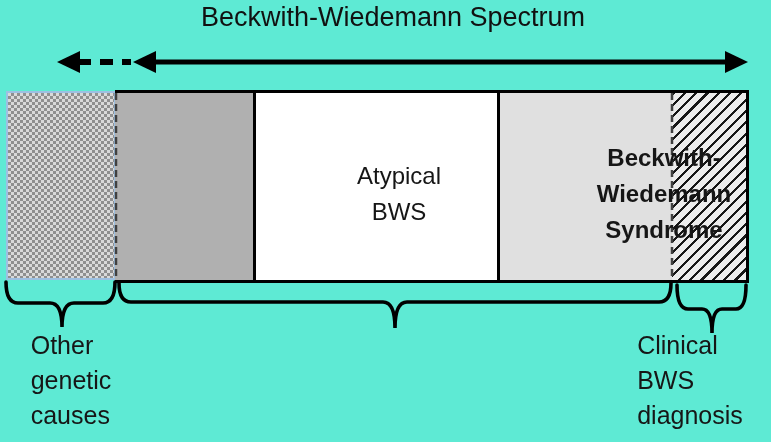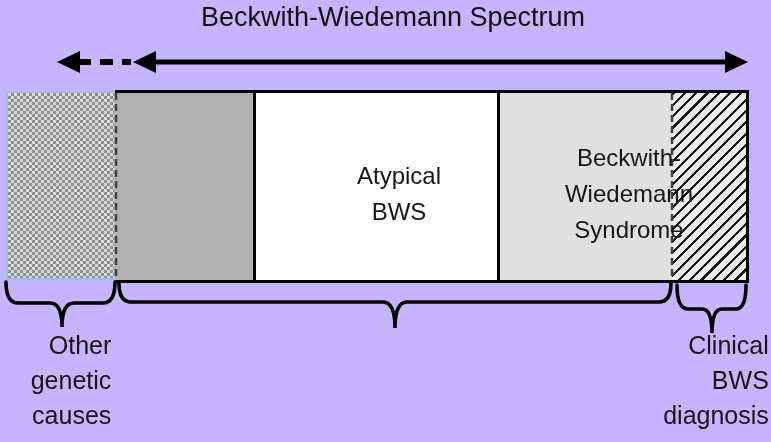--- a/index.html
+++ b/index.html
@@ -1,19 +1,19 @@
 <!DOCTYPE html>
 <html><head>
 <meta charset="utf-8">
 <style>
   html,body{margin:0;padding:0;background:#ffffff;}
   #canvas{
     position:relative;
     width:771px;height:442px;
-    background:#c4b5fd;
+    background:#5eead4;
     font-family:"Liberation Sans", sans-serif;
     color:#1a1a1a;
     overflow:hidden;
   }
   .abs{position:absolute;}
   #title{
     top:2px;left:393px;transform:translateX(-50%);
     font-size:27px;font-weight:400;letter-spacing:0px;
     white-space:nowrap;color:#111;
   }
@@ -42,29 +42,29 @@
     left:557px;width:74px;
     background:repeating-linear-gradient(135deg,#161616 0 2.2px,#ececec 2.2px 8px);
   }
   .bar-label{
     position:absolute;transform:translateX(-50%);
     text-align:center;font-size:24px;line-height:36px;
     white-space:pre-line;color:#161616;z-index:5;
   }
   #label-ilo{left:133px;top:142px;}
   #label-atypical{left:382px;top:158px;margin-left:17px;}
-  #label-bws{left:629px;top:140px;}
+  #label-bws{left:664px;top:140px;font-weight:bold;}
   .brace-label{
     position:absolute;transform:translateX(-50%);
-    text-align:right;font-size:25px;line-height:35px;
+    text-align:left;font-size:25px;line-height:35px;
     white-space:pre-line;color:#161616;z-index:5;
   }
   #label-other{left:71px;top:328px;}
   #label-11p15{left:400px;top:336px;}
-  #label-clinical{left:716px;top:328px;}
+  #label-clinical{left:690px;top:328px;}
   #overlay{left:0;top:0;z-index:4;pointer-events:none;}
 </style>
 </head>
 <body>
 
 <div id="canvas">
 
   <div id="title" class="abs">Beckwith-Wiedemann Spectrum</div>
 
   <div id="checker-box" class="abs"></div>

